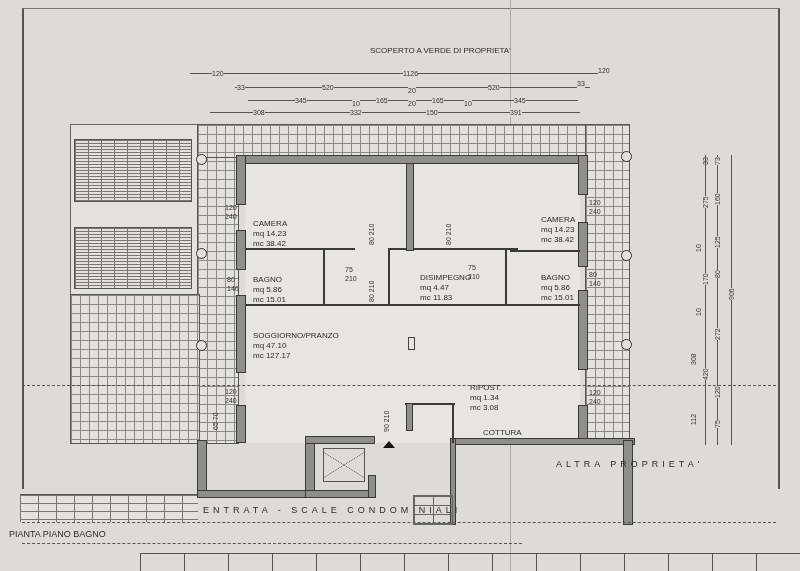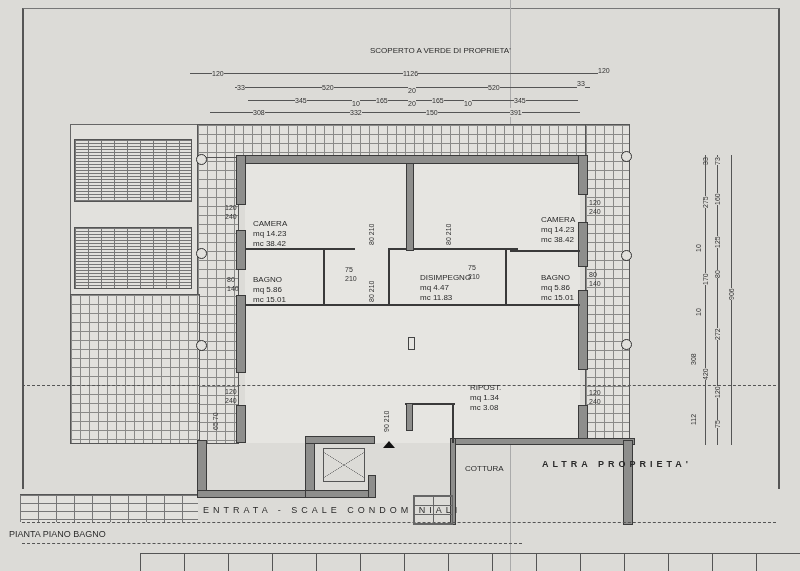--- a/index.html
+++ b/index.html
@@ -143,26 +143,31 @@
   <div class="txt room-label" style="left:420px;top:273px;">
     <div>DISIMPEGNO</div>
     <div>mq 4.47</div>
     <div>mc 11.83</div>
   </div>
   <div class="txt room-label" style="left:541px;top:273px;">
     <div>BAGNO</div>
     <div>mq 5.86</div>
     <div>mc 15.01</div>
   </div>
+  <div class="txt room-label" style="left:253px;top:331px;">
+    <div>SOGGIORNO/PRANZO</div>
+    <div>mq 47.10</div>
+    <div>mc 127.17</div>
+  </div>
   <div class="txt room-label" style="left:470px;top:383px;">
     <div>RIPOST.</div>
     <div>mq 1.34</div>
     <div>mc 3.08</div>
   </div>
-  <div class="txt room-label" style="left:465px;top:428px;margin-top:36px;">COTTURA</div>
+  <div class="txt room-label" style="left:483px;top:428px;">COTTURA</div>
 
   <div class="txt dim" style="left:225px;top:203px;">
       <div>120</div>
       <div>240</div>
     </div>
   <div class="txt dim" style="left:227px;top:275px;">
       <div>80</div>
       <div>140</div>
     </div>
   <div class="txt dim" style="left:225px;top:387px;">
@@ -214,20 +219,20 @@
   <div class="vdim" style="left:714px;top:205px;background:#dcdbd7;">160</div>
   <div class="vdim" style="left:714px;top:248px;background:#dcdbd7;">125</div>
   <div class="vdim" style="left:714px;top:278px;background:#dcdbd7;">80</div>
   <div class="vdim" style="left:714px;top:340px;background:#dcdbd7;">272</div>
   <div class="vdim" style="left:714px;top:398px;background:#dcdbd7;">120</div>
   <div class="vdim" style="left:714px;top:428px;background:#dcdbd7;">75</div>
 
   <div class="vdim" style="left:728px;top:300px;background:#dcdbd7;">906</div>
 
   <div class="txt spaced" style="left:203px;top:506px;">ENTRATA - SCALE CONDOMINIALI</div>
-  <div class="txt spaced" style="left:542px;top:460px;font-weight:bold;">ALTRA PROPRIETA'</div>
+  <div class="txt spaced" style="left:556px;top:460px;">ALTRA PROPRIETA'</div>
   <div class="txt" style="left:9px;top:530px;font-size:9px;">PIANTA PIANO BAGNO</div>
 
   <div class="abs" style="left:413px;top:495px;width:38px;height:28px;background-image:linear-gradient(#666 1px,transparent 1px),linear-gradient(90deg,#666 1px,transparent 1px);background-size:19px 9px;border:1px solid #666;"></div>
 
   <div class="abs" style="left:140px;top:553px;width:660px;height:18px;border-top:1px solid #555;background-image:linear-gradient(90deg,#555 1px,transparent 1px);background-size:44px 18px;"></div>
 
 </div>
 
 </body></html>

